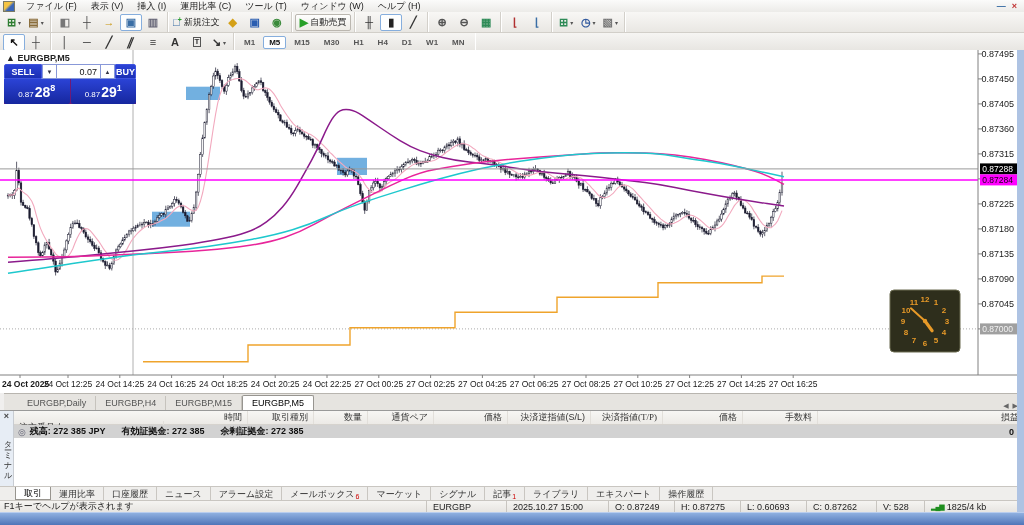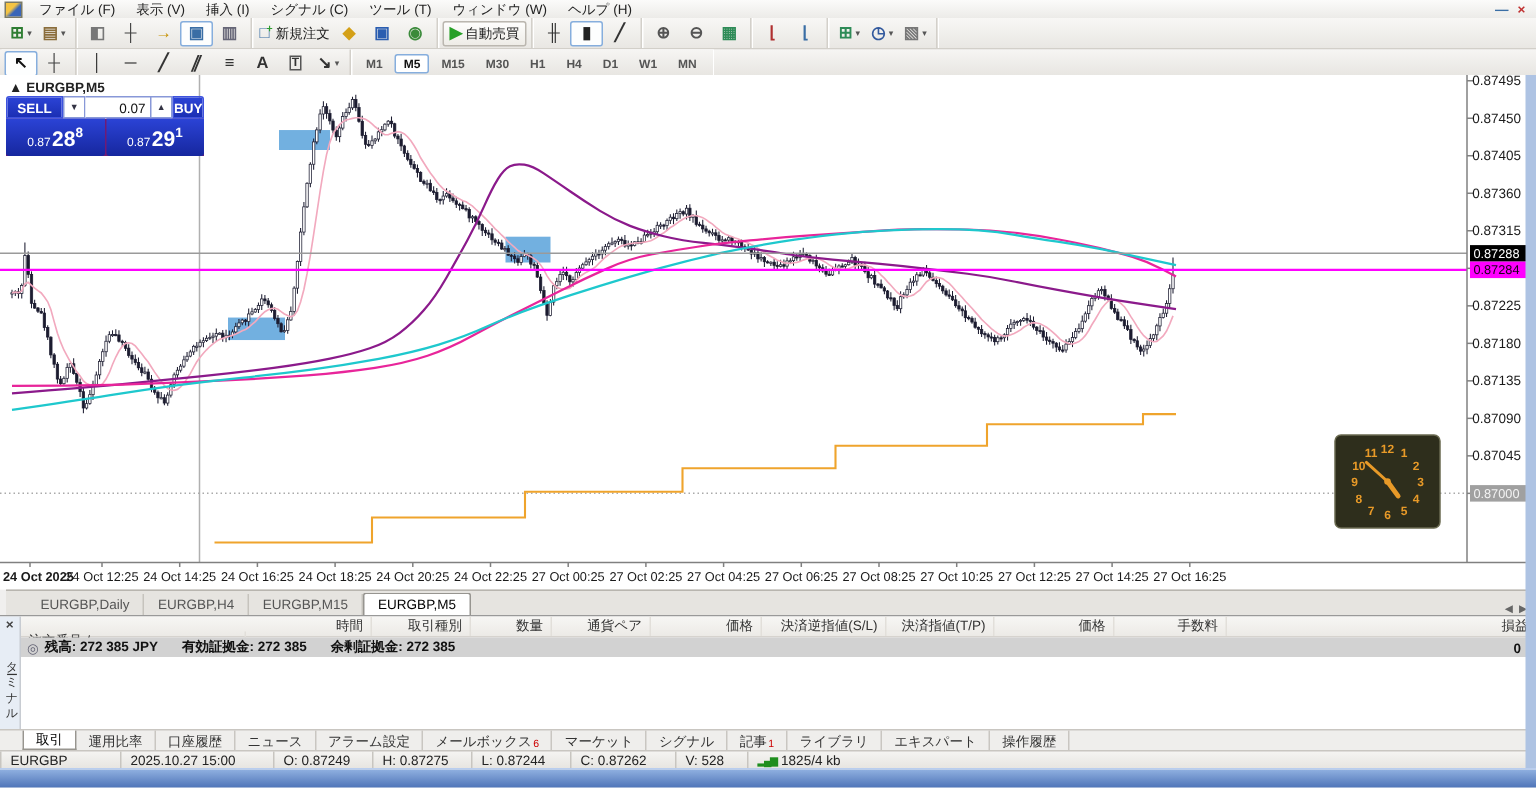--- a/index.html
+++ b/index.html
@@ -96,21 +96,21 @@
   
   #taskbar{position:absolute;top:512px;left:0;width:1024px;height:13px;
            background:linear-gradient(#8fb0e0,#4a70b5);border-top:1px solid #b9cdee;}
   #right-edge{position:absolute;top:50px;right:0;width:7px;height:462px;background:#aec3e3;}
 </style>
 </head>
 <body>
 
 <div id="menubar">
   <span class="app-ico"></span>
-  <span id="menu-items"><span class="menu-item">ファイル (F)</span><span class="menu-item">表示 (V)</span><span class="menu-item">挿入 (I)</span><span class="menu-item">シグナル (C)</span><span class="menu-item">ツール (T)</span><span class="menu-item">ウィンドウ (W)</span><span class="menu-item">ヘルプ (H)</span></span>
+  <span id="menu-items"><span class="menu-item">ファイル (F)</span><span class="menu-item">表示 (V)</span><span class="menu-item">挿入 (I)</span><span class="menu-item">運用比率 (C)</span><span class="menu-item">ツール (T)</span><span class="menu-item">ウィンドウ (W)</span><span class="menu-item">ヘルプ (H)</span></span>
   <span id="win-controls">
       <span style="color: rgb(58, 110, 165); font-weight: bold;">—</span>
       <span style="color: rgb(192, 48, 48); font-weight: bold;">×</span>
     </span>
 </div>
 
 <div id="toolbar1">
     <span class="tb-group">
       <span class="tbi">
         <span class="glyph" style="color: rgb(46, 125, 50); font-weight: bold;">⊞</span>
@@ -1121,21 +1121,21 @@
   </div>
   <div id="term-main">
     <div id="term-header">
         <div class="th" style="width: 150px; text-align: left; margin-top: 19px;">注文番号 /</div>
         <div class="th" style="width: 84px;">時間</div>
         <div class="th" style="width: 66px;">取引種別</div>
         <div class="th" style="width: 54px;">数量</div>
         <div class="th" style="width: 66px;">通貨ペア</div>
         <div class="th" style="width: 74px;">価格</div>
         <div class="th" style="width: 83px;">決済逆指値(S/L)</div>
-        <div class="th" style="width: 72px;">決済指値(T/P)</div>
+        <div class="th" style="width: 72px; font-family: Liberation Serif, serif;">決済指値(T/P)</div>
         <div class="th" style="width: 80px;">価格</div>
         <div class="th" style="width: 75px;">手数料</div>
         <div class="th" style="width: 75px; margin-top: 31px;">スワップ</div>
         <div class="th" style="flex: 1 1 0%; border-right: none;">損益</div>
       </div>
     <div id="balance-row">
       <span class="bi">◎</span>
       <span class="bal-item">残高: 272 385 JPY</span>
       <span class="bal-item">有効証拠金: 272 385</span>
       <span class="bal-item">余剰証拠金: 272 385</span>
@@ -1154,25 +1154,26 @@
     <span class="ttab">メールボックス<span class="tab-badge">6</span></span>
     <span class="ttab">マーケット</span>
     <span class="ttab">シグナル</span>
     <span class="ttab">記事<span class="tab-badge">1</span></span>
     <span class="ttab">ライブラリ</span>
     <span class="ttab">エキスパート</span>
     <span class="ttab">操作履歴</span>
   </div>
 
 <div id="statusbar">
+  <div id="sb-help" class="sb-cell">F1キーでヘルプが表示されます</div>
   <div class="sb-cell" style="width:80px">EURGBP</div>
   <div class="sb-cell" style="width:102px">2025.10.27 15:00</div>
   <div class="sb-cell" style="width:66px">O: 0.87249</div>
   <div class="sb-cell" style="width:66px">H: 0.87275</div>
-  <div class="sb-cell" style="width:66px">L: 0.87244</div>
+  <div class="sb-cell" style="width:66px">L: 0.60693</div>
   <div class="sb-cell" style="width:70px">C: 0.87262</div>
   <div class="sb-cell" style="width:48px">V: 528</div>
   <div id="sb-net" class="sb-cell" style="width:100px">
     <span class="bars">▂▄▆</span>
     <span>1825/4 kb</span>
   </div>
 </div>
 
 <div id="taskbar"></div>
 <div id="right-edge"></div>

